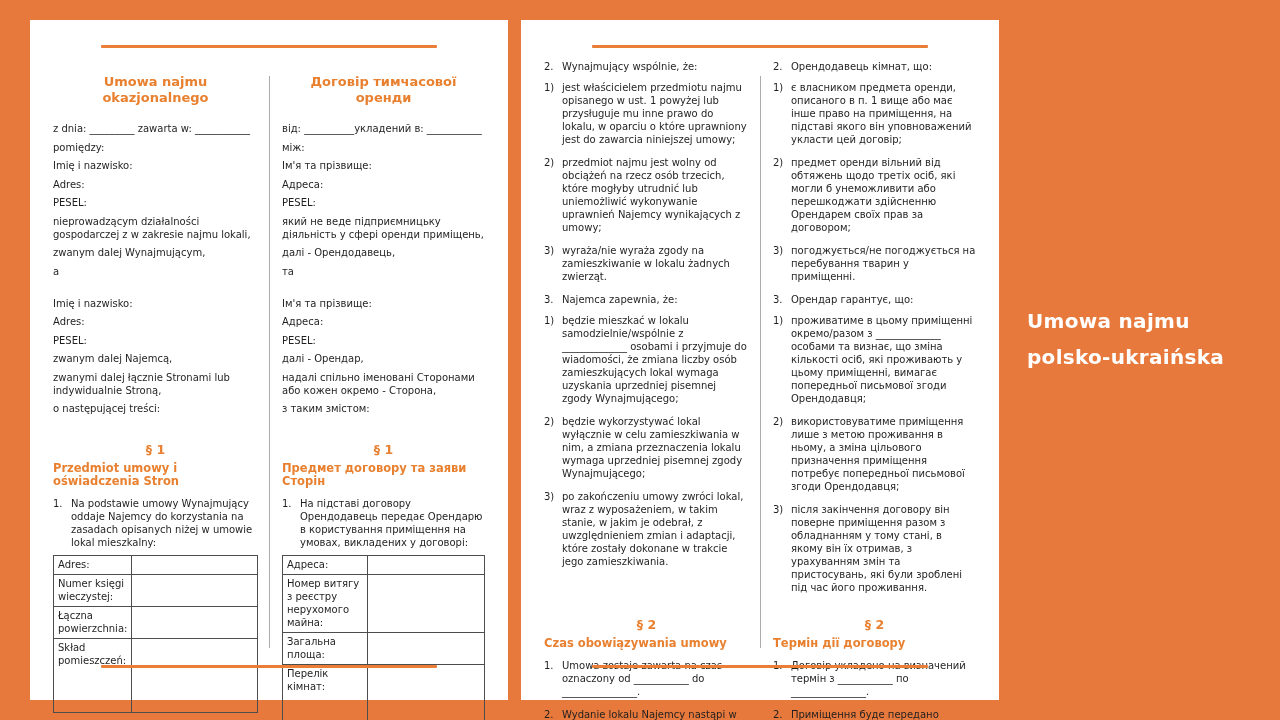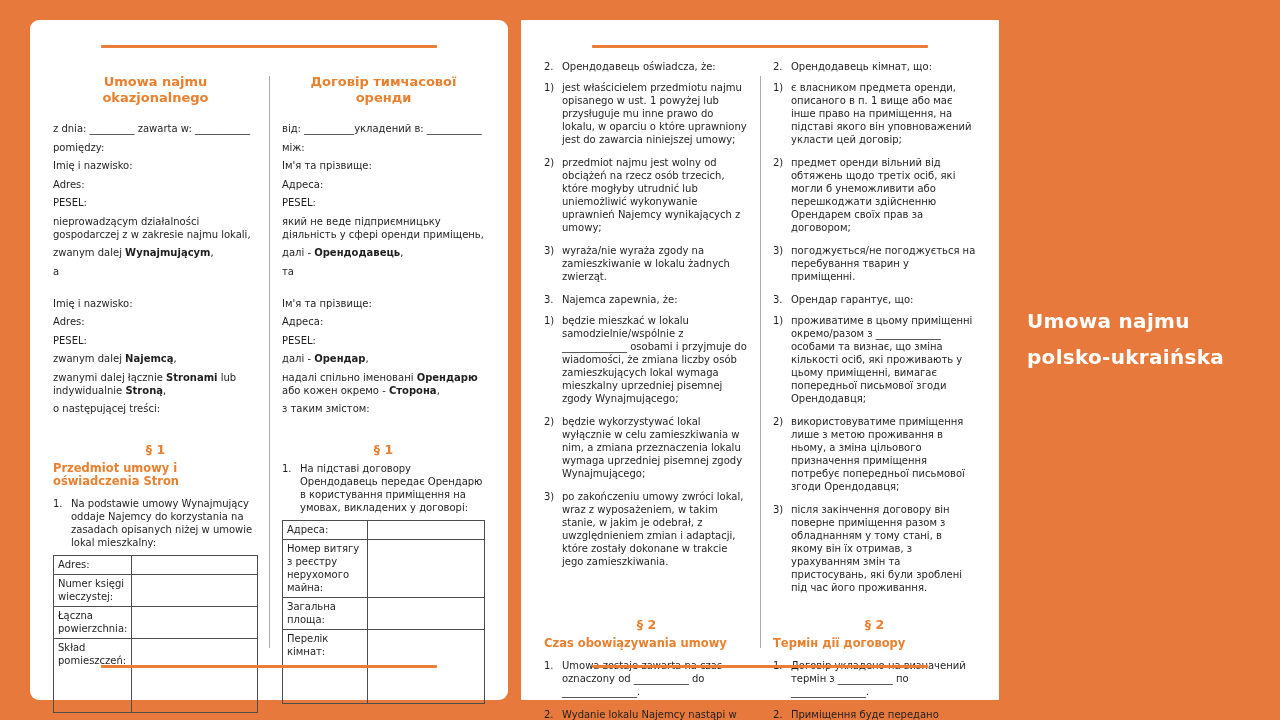--- a/index.html
+++ b/index.html
@@ -9,21 +9,21 @@
     background:#E8793C;
     font-family:"DejaVu Sans", sans-serif;
     color:#1f1f1f;
     overflow:hidden;
   }
 
   .page {
     position:absolute; top:20px; width:478px; height:680px;
     background:#ffffff;
   }
-  .page--left  { left:30px;border-radius:9px; }
+  .page--left  { left:30px; }
   .page--right { left:521px; }
 
   .rule {
     position:absolute; left:50%; transform:translateX(-50%);
     width:336px; height:3px; background:#E87E38; border-radius:1px;
   }
   .rule--top    { top:25px; }
   .rule--bottom { bottom:32px; }
 
   .vdivider {
@@ -36,21 +36,21 @@
   .row  { display:flex; align-items:flex-start; }
   .cell { width:50%; padding:0 11px 0 9px; }
   .cell--r { padding:0 9px 0 13px; }
 
   .doc-title {
     text-align:center; color:#E8802F; font-weight:bold;
     font-size:13px; line-height:16px; margin:14px 0 16px;
   }
 
   .field { margin:0 0 5.5px; }
-  .field b { font-weight:bold;margin-top:29px; }
+  .field b { font-weight:normal;margin-top:29px; }
   .field--gap { margin-bottom:19px; }
 
   .sec-num {
     text-align:center; color:#E8802F; font-weight:bold;
     font-size:12.5px; margin:22px 0 6px;
   }
   .sec-title {
     text-align:left; color:#E8802F; font-weight:bold;
     font-size:11.5px; margin:0 0 9px;
   }
@@ -111,21 +111,21 @@
         <p class="field">Ім'я та прізвище:</p>
         <p class="field">Адреса:</p>
         <p class="field">PESEL:</p>
         <p class="field">який не веде підприємницьку діяльність у сфері оренди приміщень,</p>
         <p class="field"><span>далі - </span><b>Орендодавець</b><span>,</span></p>
         <p class="field field--gap">та</p>
         <p class="field">Ім'я та прізвище:</p>
         <p class="field">Адреса:</p>
         <p class="field">PESEL:</p>
         <p class="field"><span>далі - </span><b>Орендар</b><span>,</span></p>
-        <p class="field"><span>надалі спільно іменовані </span><b>Орендарю</b><span> або кожен окремо - </span><b>Сторона</b><span>,</span></p>
+        <p class="field"><span>надалі спільно іменовані </span><b>Сторонами</b><span> або кожен окремо - </span><b>Сторона</b><span>,</span></p>
         <p class="field">з таким змістом:</p>
       </div>
     </div>
 
     <div class="row">
       <div class="cell">
         <div class="sec-num">§ 1</div>
         <div class="sec-title">Przedmiot umowy i oświadczenia Stron</div>
         <div class="hang hang--tight">
           <span class="num">1.</span>
@@ -147,20 +147,21 @@
               </tr>
           <tr class="tall">
                 <td class="lbl">Skład pomieszczeń:</td>
                 <td class="val"></td>
               </tr>
         </tbody>
           </table>
       </div>
       <div class="cell cell--r">
         <div class="sec-num">§ 1</div>
+        <div class="sec-title">Предмет договору та заяви Сторін</div>
         <div class="hang hang--tight">
           <span class="num">1.</span>
           <span class="txt">На підставі договору Орендодавець передає Орендарю в користування приміщення на умовах, викладених у договорі:</span>
         </div>
         <table class="dtable dtable--ua">
           <tbody>
               <tr>
                 <td class="lbl">Адреса:</td>
                 <td class="val"></td>
               </tr>
@@ -188,41 +189,41 @@
 <div class="page page--right">
   <div class="rule rule--top"></div>
   <div class="vdivider"></div>
 
   <div class="content">
 
     <div class="row">
       <div class="cell">
         <div class="hang hang--lead">
             <span class="num">2.</span>
-            <span class="txt">Орендодавець oświadcza, że:</span>
+            <span class="txt">Wynajmujący wspólnie, że:</span>
           </div>
         <div class="hang">
             <span class="num">1)</span>
             <span class="txt">jest właścicielem przedmiotu najmu opisanego w ust. 1 powyżej lub przysługuje mu inne prawo do lokalu, w oparciu o które uprawniony jest do zawarcia niniejszej umowy;</span>
           </div>
         <div class="hang">
             <span class="num">2)</span>
             <span class="txt">przedmiot najmu jest wolny od obciążeń na rzecz osób trzecich, które mogłyby utrudnić lub uniemożliwić wykonywanie uprawnień Najemcy wynikających z umowy;</span>
           </div>
         <div class="hang">
             <span class="num">3)</span>
             <span class="txt">wyraża/nie wyraża zgody na zamieszkiwanie w lokalu żadnych zwierząt.</span>
           </div>
         <div class="hang hang--lead">
             <span class="num">3.</span>
             <span class="txt">Najemca zapewnia, że:</span>
           </div>
         <div class="hang">
             <span class="num">1)</span>
-            <span class="txt">będzie mieszkać w lokalu samodzielnie/wspólnie z _____________ osobami i przyjmuje do wiadomości, że zmiana liczby osób zamieszkujących lokal wymaga mieszkalny uprzedniej pisemnej zgody Wynajmującego;</span>
+            <span class="txt">będzie mieszkać w lokalu samodzielnie/wspólnie z _____________ osobami i przyjmuje do wiadomości, że zmiana liczby osób zamieszkujących lokal wymaga uzyskania uprzedniej pisemnej zgody Wynajmującego;</span>
           </div>
         <div class="hang">
             <span class="num">2)</span>
             <span class="txt">będzie wykorzystywać lokal wyłącznie w celu zamieszkiwania w nim, a zmiana przeznaczenia lokalu wymaga uprzedniej pisemnej zgody Wynajmującego;</span>
           </div>
         <div class="hang">
             <span class="num">3)</span>
             <span class="txt">po zakończeniu umowy zwróci lokal, wraz z wyposażeniem, w takim stanie, w jakim je odebrał, z uwzględnieniem zmian i adaptacji, które zostały dokonane w trakcie jego zamieszkiwania.</span>
           </div>
       </div>

